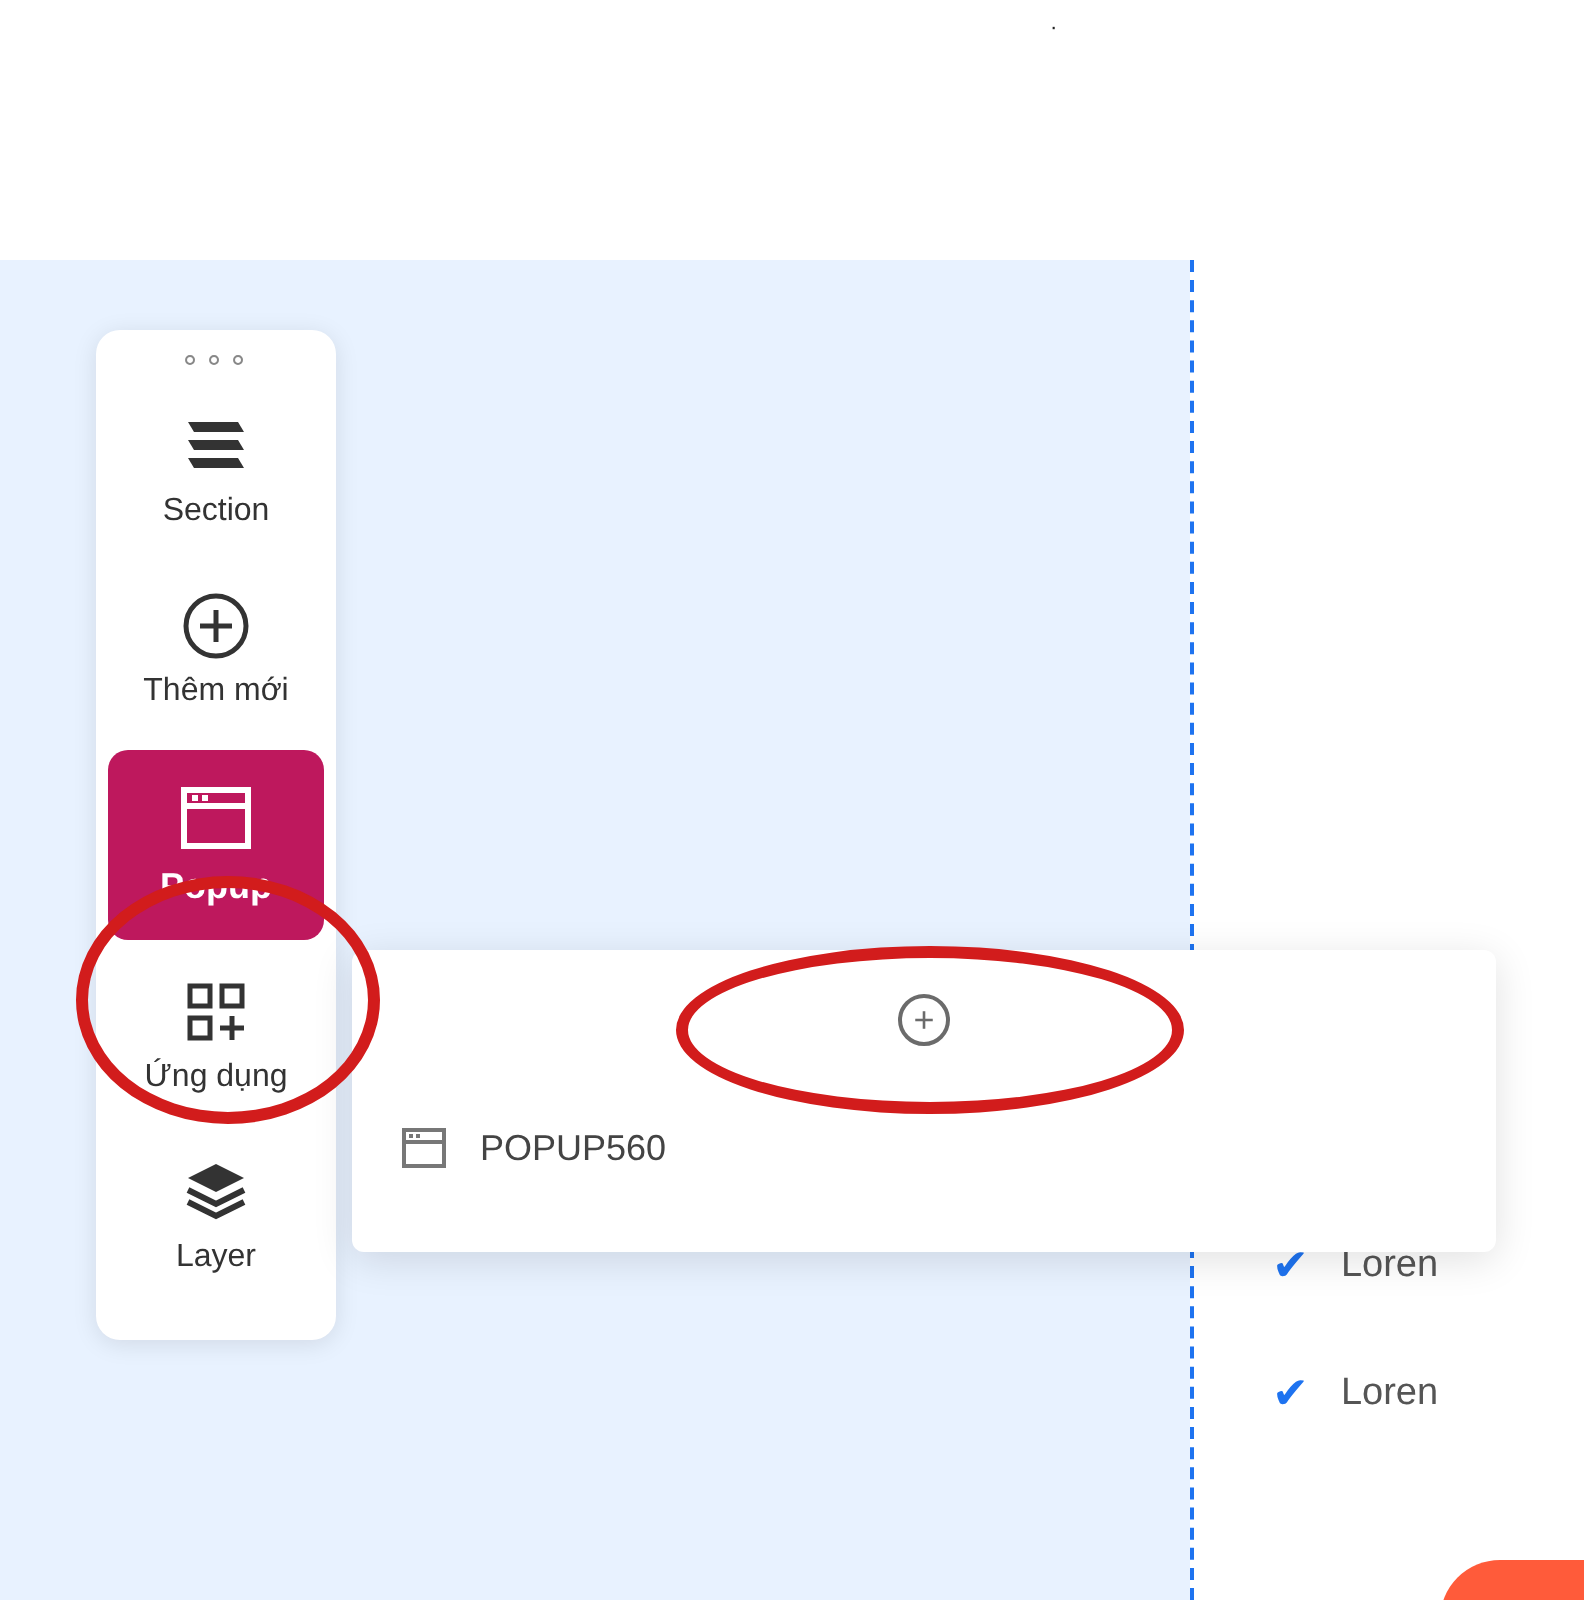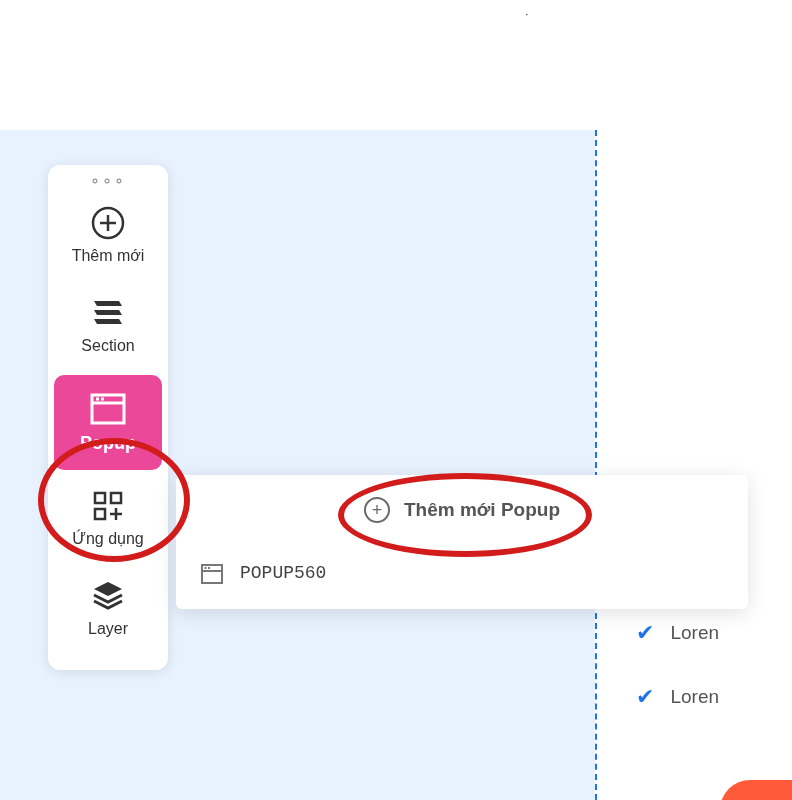--- a/index.html
+++ b/index.html
@@ -60,21 +60,21 @@
       align-items: center;
       justify-content: center;
       margin-bottom: 6px;
     }
     .sidebar-item .label {
       font-size: 16px;
       color: #333;
       text-align: center;
     }
     .sidebar-item.active {
-      background: #ec4899;
+      background: #be185d;
       border-radius: 10px;
       margin: 4px 6px;
       padding: 16px 4px 16px 4px;
     }
     .sidebar-item.active .label {
       color: #ffffff;
       font-weight: 600;
       font-size: 18px;
     }
     .popup-panel {
@@ -108,24 +108,24 @@
       color: #6b6b6b;
       line-height: 1;
     }
     .popup-add-row .add-label {
       font-size: 19px;
       color: #555;
       font-weight: 600;
     }
     .popup-list-row {
       display: flex;
-      padding: 18px 24px 24px 24px;
+      align-items: center;
+      padding: 18px 24px 41px 24px;
       gap: 16px;
       cursor: pointer;
-      font-family: Liberation Mono, monospace;
     }
     .popup-list-row .popup-name {
       font-size: 18px;
       color: #444;
     }
     .circle-annotation-1 {
       position: absolute;
       left: 38px;
       top: 438px;
       width: 152px;
@@ -190,38 +190,38 @@
 <div class="dot">·</div>
 
 <div class="blue-area"></div>
 <div class="dashed-border"></div>
 
 <div class="sidebar">
   <div class="sidebar-dots">∘∘∘</div>
 
   <div class="sidebar-item">
     <div class="icon-wrap">
+      <svg width="34" height="30" viewBox="0 0 34 30">
+        <path d="M3 3 L28 3 L31 8 L6 8 Z" fill="#333"></path>
+        <path d="M3 12 L28 12 L31 17 L6 17 Z" fill="#333"></path>
+        <path d="M3 21 L28 21 L31 26 L6 26 Z" fill="#333"></path>
+      </svg>
+    </div>
+    <div class="label">Section</div>
+  </div>
+
+  <div class="sidebar-item">
+    <div class="icon-wrap">
       <svg width="36" height="36" viewBox="0 0 36 36">
         <circle cx="18" cy="18" r="15" fill="none" stroke="#333" stroke-width="2.5"></circle>
         <line x1="18" y1="10" x2="18" y2="26" stroke="#333" stroke-width="2.5"></line>
         <line x1="10" y1="18" x2="26" y2="18" stroke="#333" stroke-width="2.5"></line>
       </svg>
     </div>
     <div class="label">Thêm mới</div>
-  </div>
-
-  <div class="sidebar-item">
-    <div class="icon-wrap">
-      <svg width="34" height="30" viewBox="0 0 34 30">
-        <path d="M3 3 L28 3 L31 8 L6 8 Z" fill="#333"></path>
-        <path d="M3 12 L28 12 L31 17 L6 17 Z" fill="#333"></path>
-        <path d="M3 21 L28 21 L31 26 L6 26 Z" fill="#333"></path>
-      </svg>
-    </div>
-    <div class="label">Section</div>
   </div>
 
   <div class="sidebar-item active">
     <div class="icon-wrap">
       <svg width="38" height="34" viewBox="0 0 38 34">
         <rect x="3" y="3" width="32" height="28" fill="none" stroke="#fff" stroke-width="3"></rect>
         <line x1="3" y1="11" x2="35" y2="11" stroke="#fff" stroke-width="3"></line>
         <rect x="7" y="5.5" width="3" height="3" fill="#fff"></rect>
         <rect x="12" y="5.5" width="3" height="3" fill="#fff"></rect>
       </svg>
@@ -250,21 +250,20 @@
         <path d="M3 22 L17 29 L31 22" fill="none" stroke="#333" stroke-width="3"></path>
       </svg>
     </div>
     <div class="label">Layer</div>
   </div>
 </div>
 
 <div class="popup-panel">
   <div class="popup-add-row">
     <span class="plus-icon">+</span>
-    <span class="add-label">Thêm mới Popup</span>
   </div>
   <div class="popup-list-row">
     <span>
       <svg width="24" height="22" viewBox="0 0 24 22">
         <rect x="2" y="2" width="20" height="18" fill="none" stroke="#777" stroke-width="2"></rect>
         <line x1="2" y1="8" x2="22" y2="8" stroke="#777" stroke-width="2"></line>
         <rect x="4.5" y="4" width="2" height="2" fill="#777"></rect>
         <rect x="8" y="4" width="2" height="2" fill="#777"></rect>
       </svg>
     </span>

